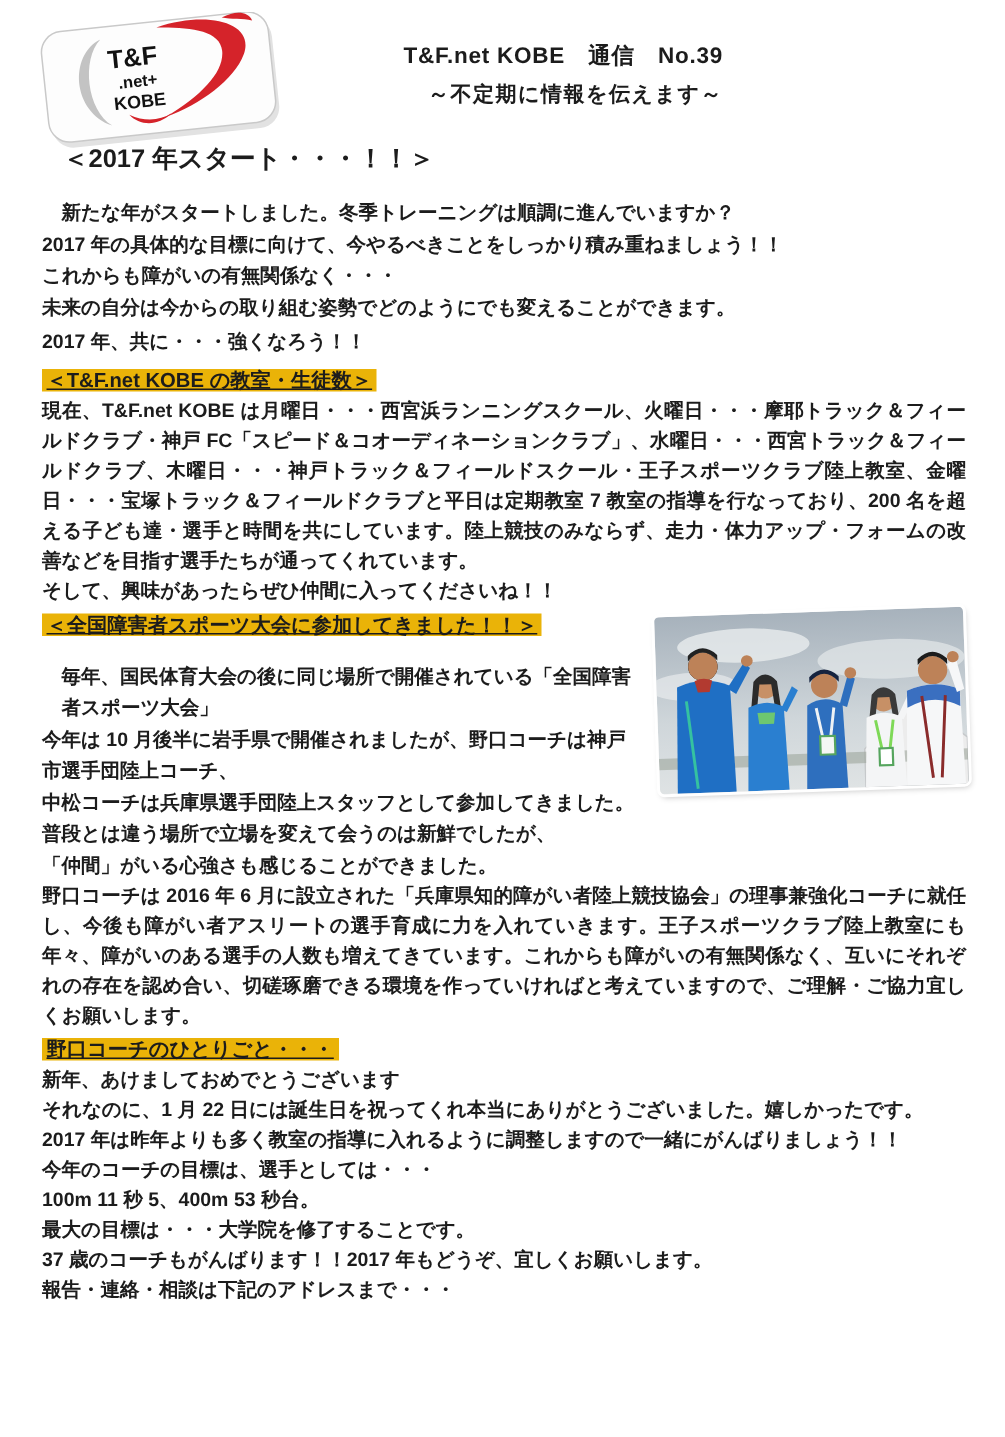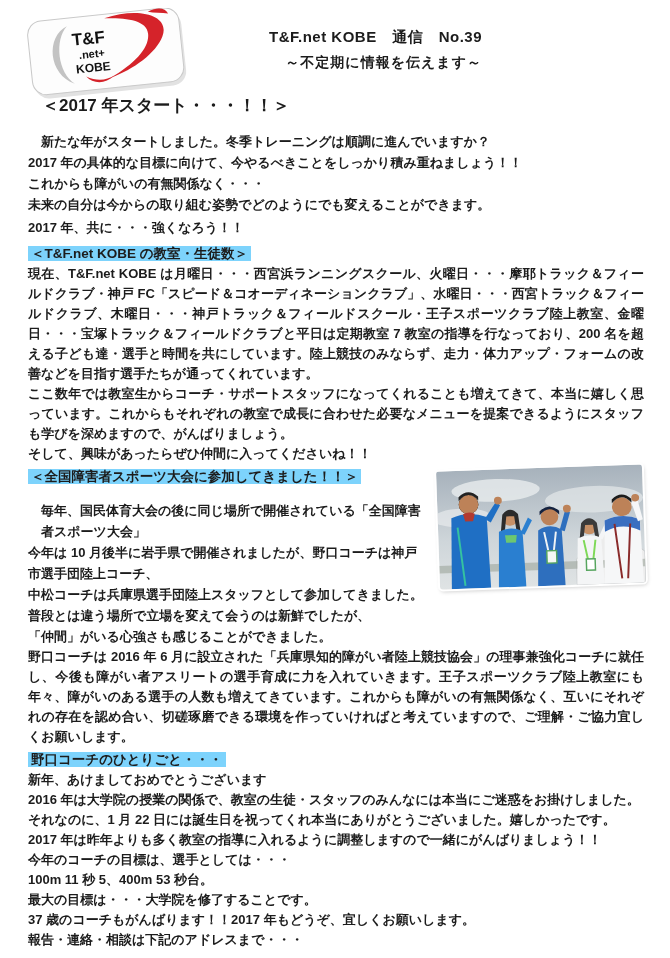--- a/index.html
+++ b/index.html
@@ -14,21 +14,21 @@
   .header { position:relative; height:94px; }
   .logo-badge { position:absolute; left:24px; top:8px; width:170px; height:92px; }
   .title-block { position:absolute; left:232px; top:28px; width:250px; text-align:right; }
   .title-line1 { font-size:15px; letter-spacing:.5px; }
   .title-line2 { font-size:14px; margin-top:7px; letter-spacing:1px; }
   
   .content { padding:0 26px 0 28px; }
   .h-big { font-size:17px; line-height:24px; margin-left:14px; }
   .slogan { font-size:13px; line-height:26px; }
   .hl-head { font-size:13.5px; line-height:21px; margin:2px 0 0 0; }
-  .hl-head span { background:#7dd3fc; padding:0 3px; }
+  .hl-head span { background:#eab308; padding:0 3px;text-decoration:underline; }
   .line { font-size:13px; line-height:21px; }
   .line.indent { padding-left:13px;margin-top:13px; }
   .para { font-size:13px; line-height:20px; text-align:justify; }
   .sec2 .line, .sec4 .line { line-height:20px; }
   
   .photo-wrap { float:right; width:206px; height:118px; margin:2px 0 4px 10px;
     transform:rotate(-2deg); box-shadow:0 0 0 2px #fff, 1px 2px 4px rgba(0,0,0,.25);
     border-radius:3px; overflow:hidden; }
   .clear { clear:both; }
 </style>
@@ -67,21 +67,20 @@
       <div class="line indent">新たな年がスタートしました。冬季トレーニングは順調に進んでいますか？</div>
       <div class="line">2017 年の具体的な目標に向けて、今やるべきことをしっかり積み重ねましょう！！</div>
       <div class="line">これからも障がいの有無関係なく・・・</div>
       <div class="line">未来の自分は今からの取り組む姿勢でどのようにでも変えることができます。</div>
       <div class="slogan">2017 年、共に・・・強くなろう！！</div>
     </div>
 
     <div class="sec2">
       <div class="hl-head"><span>＜T&amp;F.net KOBE の教室・生徒数＞</span></div>
       <div class="para">現在、T&amp;F.net KOBE は月曜日・・・西宮浜ランニングスクール、火曜日・・・摩耶トラック＆フィールドクラブ・神戸 FC「スピード＆コオーディネーションクラブ」、水曜日・・・西宮トラック＆フィールドクラブ、木曜日・・・神戸トラック＆フィールドスクール・王子スポーツクラブ陸上教室、金曜日・・・宝塚トラック＆フィールドクラブと平日は定期教室 7 教室の指導を行なっており、200 名を超える子ども達・選手と時間を共にしています。陸上競技のみならず、走力・体力アップ・フォームの改善などを目指す選手たちが通ってくれています。</div>
-      <div class="para">ここ数年では教室生からコーチ・サポートスタッフになってくれることも増えてきて、本当に嬉しく思っています。これからもそれぞれの教室で成長に合わせた必要なメニューを提案できるようにスタッフも学びを深めますので、がんばりましょう。</div>
       <div class="para">そして、興味があったらぜひ仲間に入ってくださいね！！</div>
     </div>
 
     <div class="sec3">
       <div class="photo-wrap">
         <svg viewBox="0 0 210 125" width="206" height="118" preserveAspectRatio="none">
           <defs>
             <linearGradient id="sky" x1="0" y1="0" x2="0" y2="1">
               <stop offset="0" stop-color="#a7b2bc"></stop>
               <stop offset="0.6" stop-color="#cfd6da"></stop>
@@ -141,21 +140,20 @@
       <div class="line">中松コーチは兵庫県選手団陸上スタッフとして参加してきました。</div>
       <div class="line">普段とは違う場所で立場を変えて会うのは新鮮でしたが、</div>
       <div class="line">「仲間」がいる心強さも感じることができました。</div>
       <div class="clear"></div>
       <div class="para">野口コーチは 2016 年 6 月に設立された「兵庫県知的障がい者陸上競技協会」の理事兼強化コーチに就任し、今後も障がい者アスリートの選手育成に力を入れていきます。王子スポーツクラブ陸上教室にも年々、障がいのある選手の人数も増えてきています。これからも障がいの有無関係なく、互いにそれぞれの存在を認め合い、切磋琢磨できる環境を作っていければと考えていますので、ご理解・ご協力宜しくお願いします。</div>
     </div>
 
     <div class="sec4">
       <div class="hl-head"><span>野口コーチのひとりごと・・・</span></div>
       <div class="line">新年、あけましておめでとうございます</div>
-      <div class="line">2016 年は大学院の授業の関係で、教室の生徒・スタッフのみんなには本当にご迷惑をお掛けしました。</div>
       <div class="line">それなのに、1 月 22 日には誕生日を祝ってくれ本当にありがとうございました。嬉しかったです。</div>
       <div class="line">2017 年は昨年よりも多く教室の指導に入れるように調整しますので一緒にがんばりましょう！！</div>
       <div class="line">今年のコーチの目標は、選手としては・・・</div>
       <div class="line">100m 11 秒 5、400m 53 秒台。</div>
       <div class="line">最大の目標は・・・大学院を修了することです。</div>
       <div class="line">37 歳のコーチもがんばります！！2017 年もどうぞ、宜しくお願いします。</div>
       <div class="line">報告・連絡・相談は下記のアドレスまで・・・</div>
     </div>
 
   </div>

